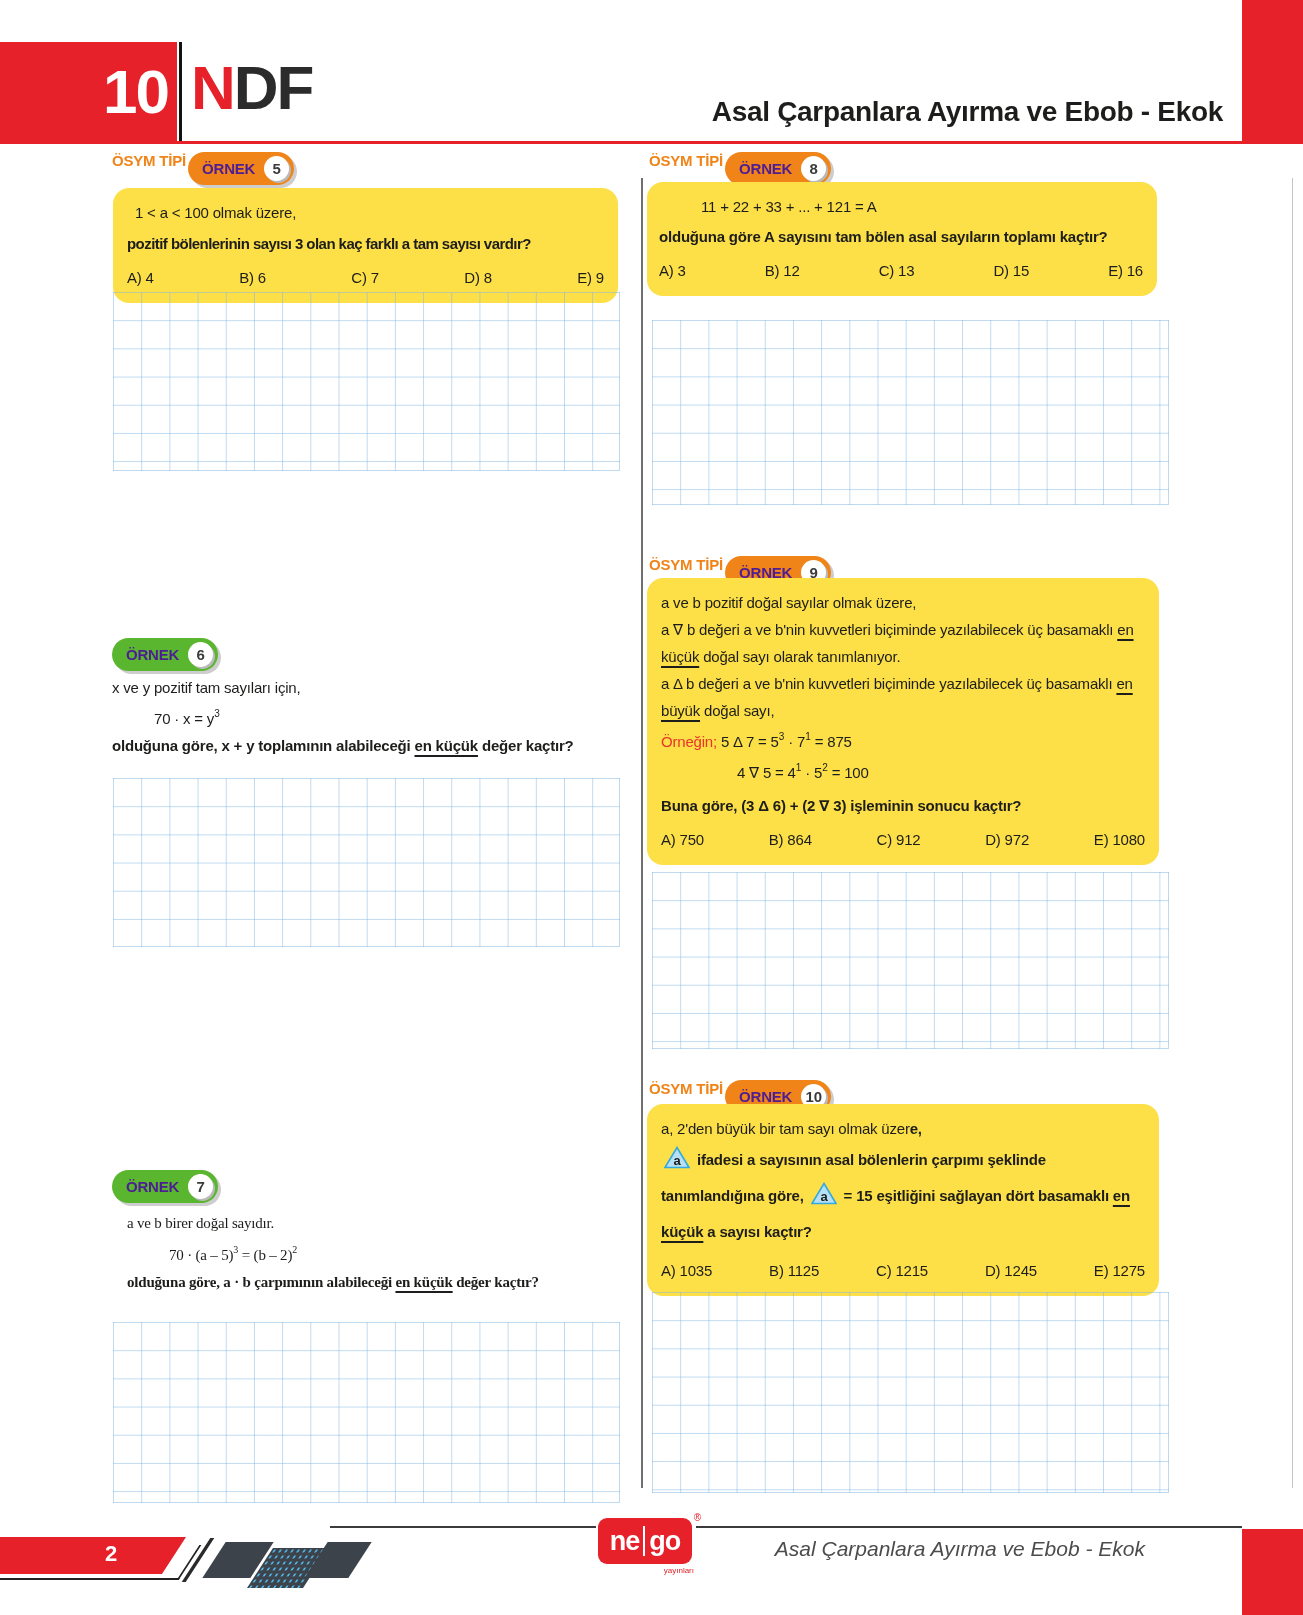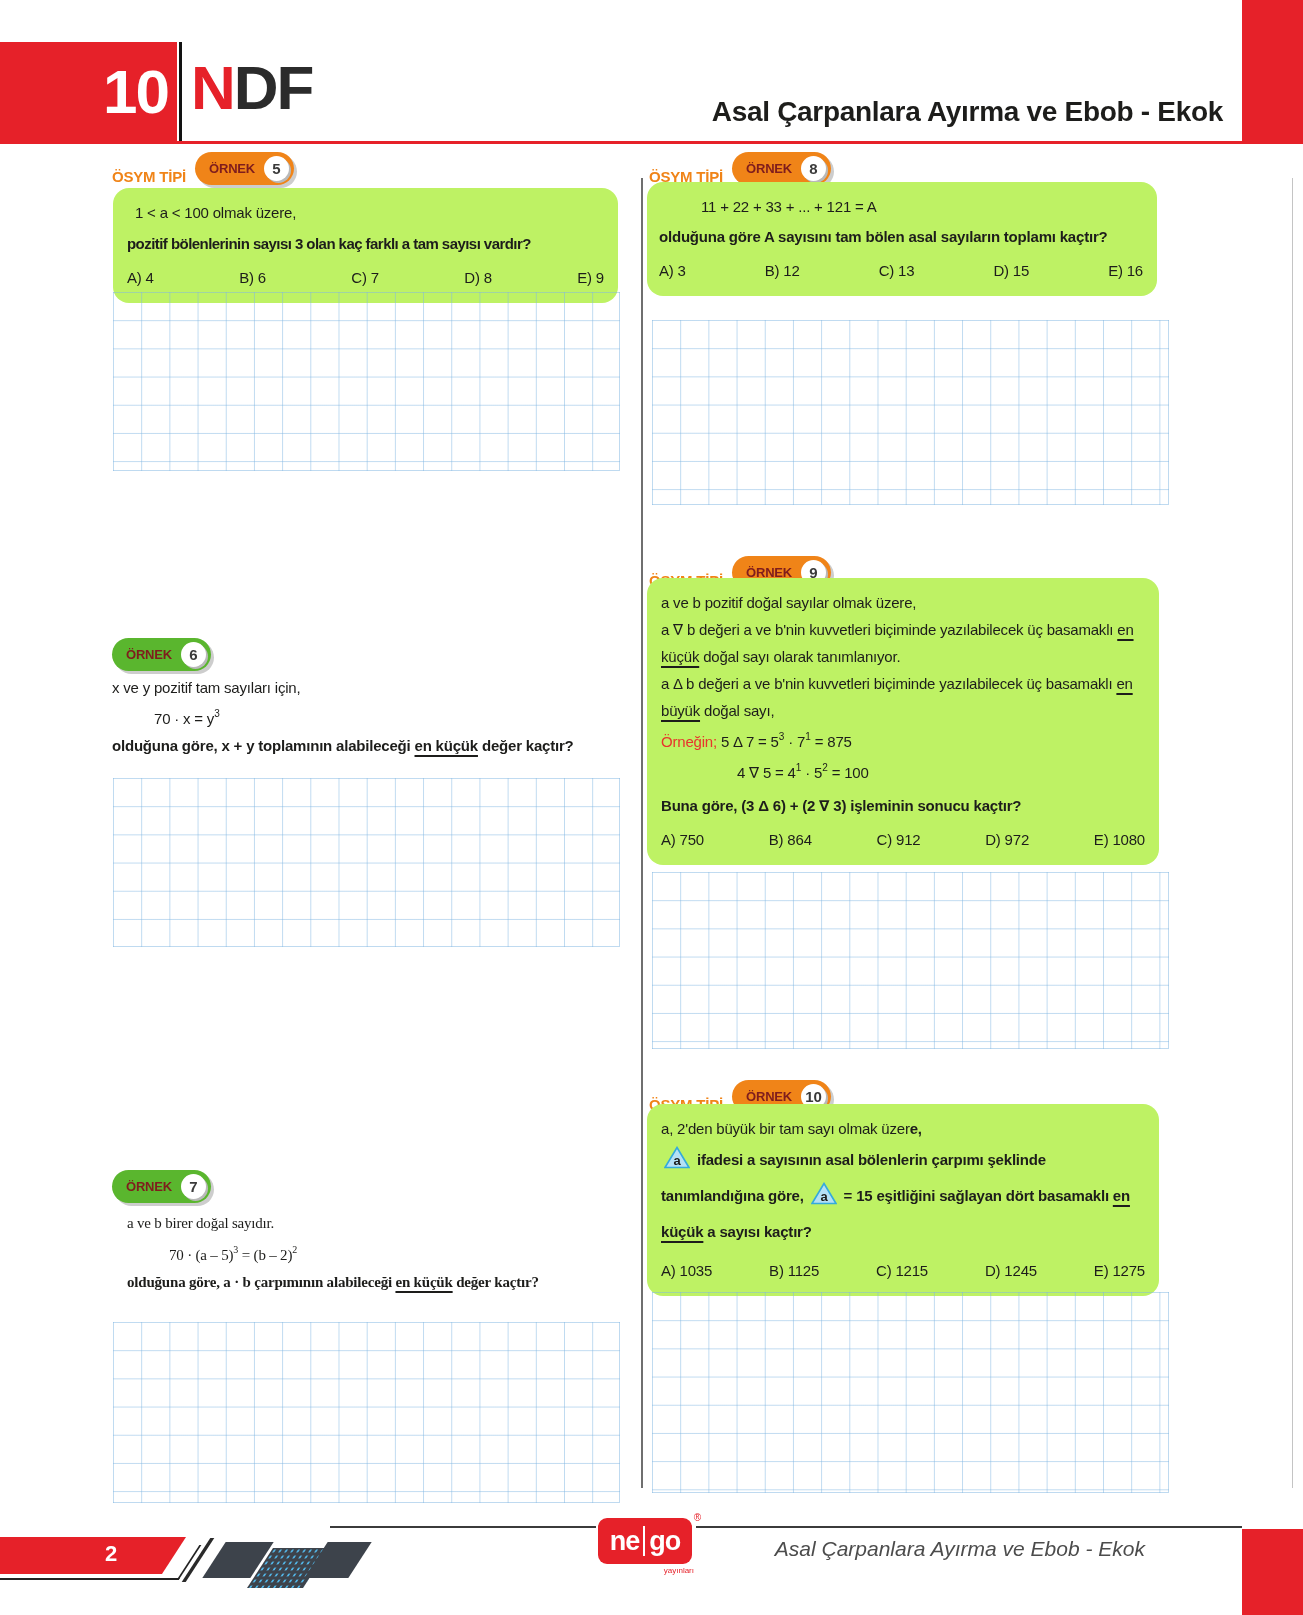--- a/index.html
+++ b/index.html
@@ -17,33 +17,33 @@
   .brand-rest{color:#2b2b2b;}
   .chapter-title{right:80px;top:96px;font-size:28px;font-weight:bold;letter-spacing:-0.3px;color:#1d1d1b;}
   .red-rule{left:0;top:141px;width:1303px;height:3px;background:#e62129;}
   .corner-red-top{left:1242px;top:0;width:61px;height:143px;background:#e62129;}
   .corner-red-bottom{left:1242px;top:1529px;width:61px;height:86px;background:#e62129;}
 
   .col-divider{left:641px;top:178px;width:2px;height:1310px;background:#6f6f6f;}
   .page-edge{left:1292px;top:178px;width:1px;height:1310px;background:#c4c4c4;}
 
   
-  .badge-row{display:flex;align-items:flex-end;gap:9px;}
+  .badge-row{display:flex;align-items:flex-start;gap:2px;}
   .osym-label{color:#f08418;font-weight:bold;font-size:15px;letter-spacing:-0.2px;}
   .pill{display:inline-flex;align-items:center;border-radius:20px;padding:4px 5px 4px 14px;
         box-shadow:3px 3px 0 #cdcdcd;}
   .pill-orange{background:#f08418;}
   .pill-green{background:#5ab62e;}
-  .pill-label{color:#7f1d1d;font-weight:bold;font-size:13px;margin-right:9px;letter-spacing:-0.2px;}
+  .pill-label{color:#4c1d95;font-weight:bold;font-size:15px;margin-right:9px;letter-spacing:-0.2px;}
   .pill-num{background:#fff;width:25px;height:25px;border-radius:50%;display:flex;align-items:center;
             justify-content:center;color:#3a3a3a;font-weight:bold;font-size:15px;
             box-shadow:2px 2px 0 #b9b9b9;}
 
   
-  .qbox{background:#bef264;border-radius:16px;padding:11px 14px 12px 14px;font-size:15px;
+  .qbox{background:#fde047;border-radius:16px;padding:11px 14px 12px 14px;font-size:15px;
         line-height:27px;letter-spacing:-0.2px;color:#1d1d1b;}
   .freetext{font-size:15px;line-height:27px;letter-spacing:-0.2px;color:#1d1d1b;}
   .q{font-weight:bold;}
   .tight{letter-spacing:-0.55px;}
   .u{text-decoration:underline;text-underline-offset:4px;text-decoration-thickness:1.5px;}
   .eq{padding-left:42px;}
   .eq-ind2{padding-left:76px;}
   sup{font-size:10px;position:relative;top:-1px;vertical-align:super;letter-spacing:0;}
   .red-word{color:#e8342c;}
   .opts{display:flex;justify-content:space-between;margin-top:7px;}

